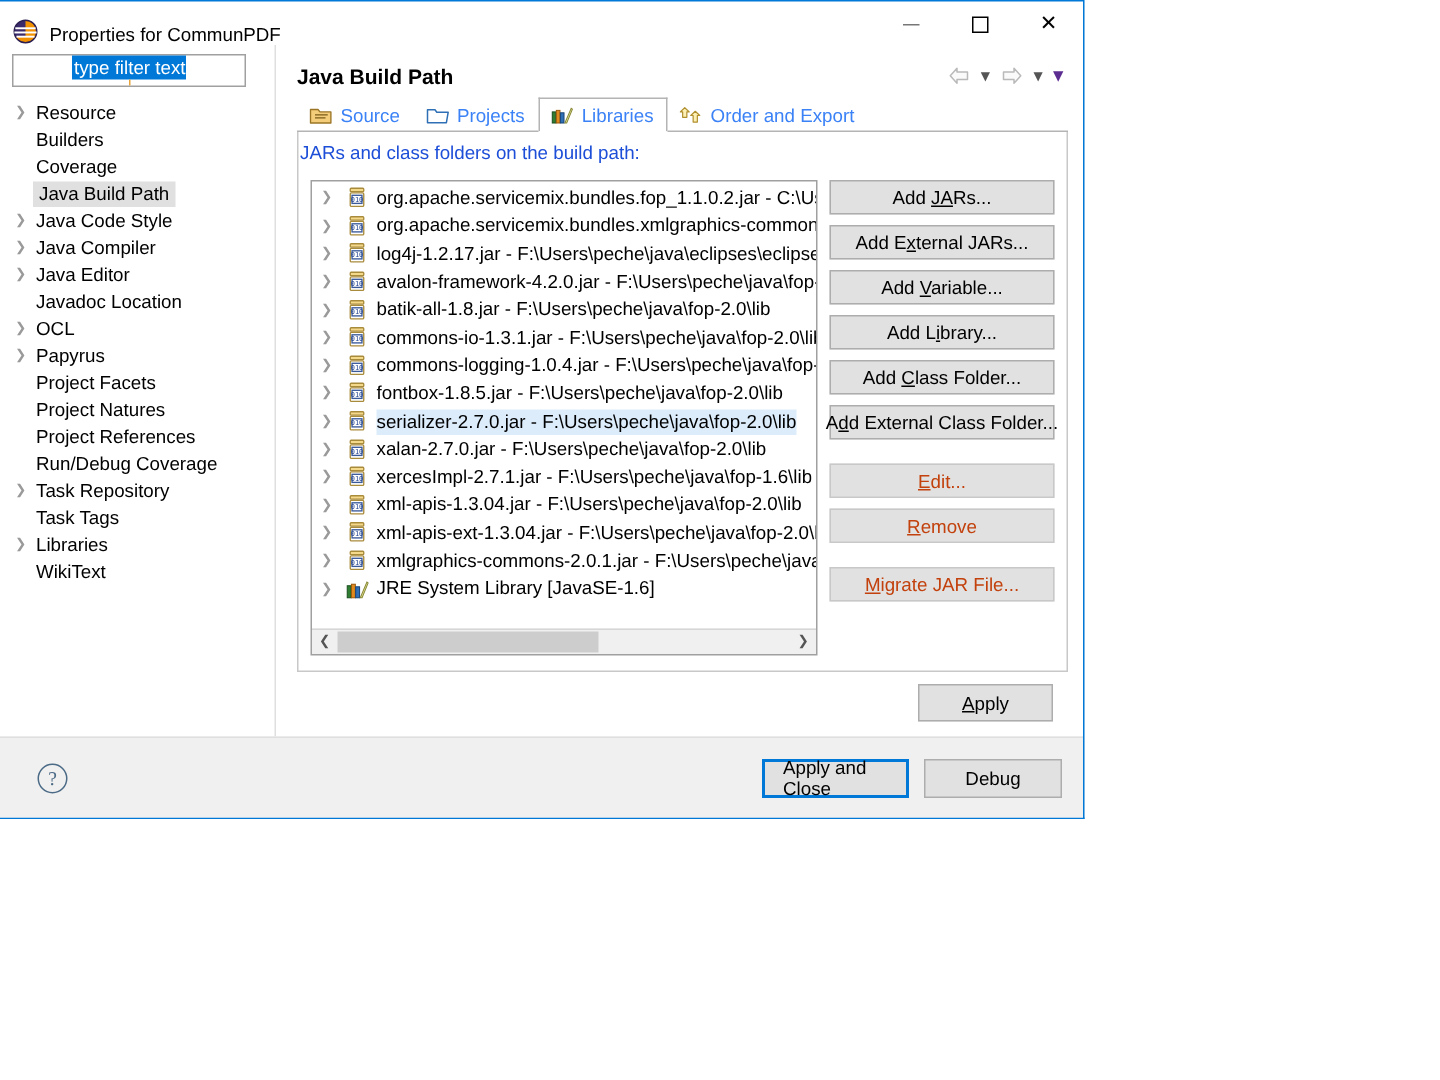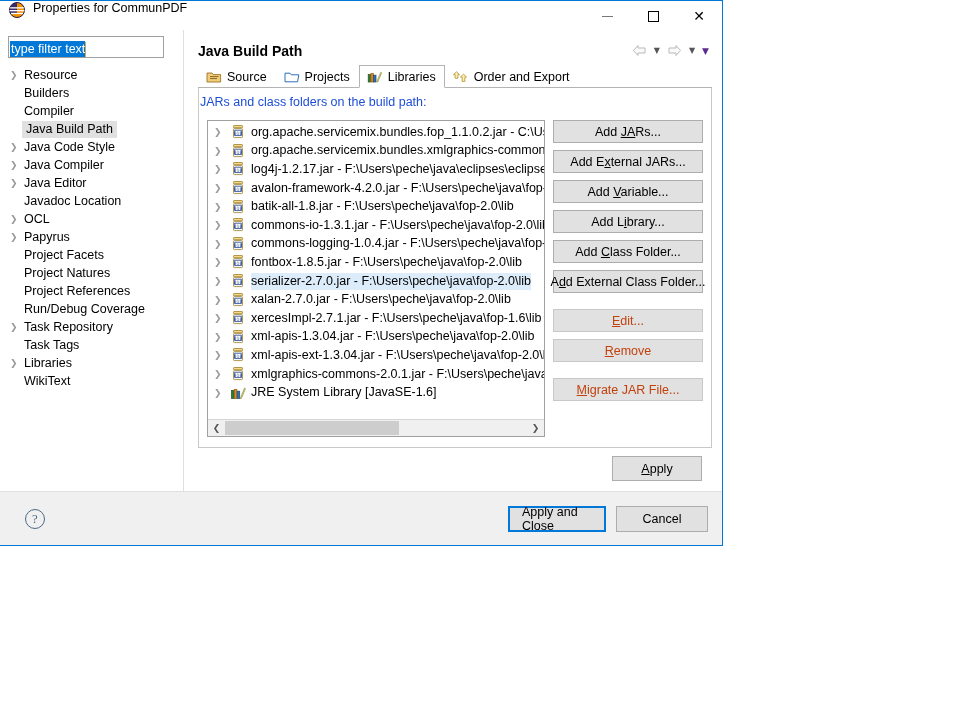--- a/index.html
+++ b/index.html
@@ -20,21 +20,21 @@
     border: 1px solid #0078d7;
     border-top: none;
     border-left: none;
     display: flex; flex-direction: column;
   }
 
   
   .titlebar {
     height: 30px;
     background: #ffffff;
-    display: flex; align-items: flex-start;
+    display: flex; align-items: flex-end;
     position: relative;
     flex: 0 0 auto;
     border-top: 1px solid #0078d7;
   }
   .app-icon { margin-left: 8px; width: 18px; height: 18px; position: relative; }
   .title-text {
     font-size: 12.5px; color: #000; margin-left: 7px;
     white-space: nowrap;
   }
   .wincontrols { position: absolute; right: 0; top: 0; height: 30px; display: flex; }
@@ -53,22 +53,23 @@
     width: 184px; flex: 0 0 184px;
     background: #ffffff;
     border-right: 1px solid #dfdfdf;
     padding-top: 6px;
   }
   .filter-box {
     margin: 0 19px 0 8px;
     height: 22px;
     border: 1px solid #a0a0a0;
     background: #ffffff;
-    display: flex; align-items: flex-end;
+    display: flex; align-items: center;
     padding: 0 1px;
+    flex-direction: column;
   }
   .filter-text {
     font-size: 12.5px;
     background: #0078d7; color: #ffffff;
     padding: 1px 0px 1px 1px;
     white-space: nowrap;
   }
   .caret { width: 1px; height: 15px; background: #e8a33d; margin-left: 0px; }
 
   .tree { margin-top: 8px; }
@@ -116,21 +117,21 @@
   .tabrow {
     display: flex; align-items: flex-end;
     border-bottom: 1px solid #b4b4b4;
     height: 23px;
     margin-bottom: 0;
   }
   .tab {
     display: flex; align-items: center; gap: 5px;
     height: 22px;
     padding: 0 8px 0 7px;
-    font-size: 12.5px; color: #000000;
+    font-size: 12.5px; color: #3b82f6;
     border: 1px solid transparent;
     border-bottom: none;
     white-space: nowrap;
     position: relative;
   }
   .tab.active {
     background: #ffffff;
     border: 1px solid #b4b4b4;
     border-bottom: 1px solid #ffffff;
     margin-bottom: -1px;
@@ -313,21 +314,21 @@
           <div class="tree-item">
             <span class="twisty">❯</span>
             <span class="tree-label">Resource</span>
           </div>
           <div class="tree-item">
             <span class="twisty"></span>
             <span class="tree-label">Builders</span>
           </div>
           <div class="tree-item">
             <span class="twisty"></span>
-            <span class="tree-label">Compiler</span>
+            <span class="tree-label">Coverage</span>
           </div>
           <div class="tree-item selected">
             <span class="twisty"></span>
             <span class="tree-label">Java Build Path</span>
           </div>
           <div class="tree-item">
             <span class="twisty">❯</span>
             <span class="tree-label">Java Code Style</span>
           </div>
           <div class="tree-item">
@@ -648,17 +649,17 @@
 
   <div class="footer">
     <div class="help-icon">
       <span>?</span>
     </div>
     <div class="footer-btns">
       <div class="fbtn default" id="btn-apply-close">
         <span>Apply and Close</span>
       </div>
       <div class="fbtn" id="btn-cancel">
-        <span>Cancel</span>
+        <span>Debug</span>
       </div>
     </div>
   </div>
 </div>
 
 </body></html>

